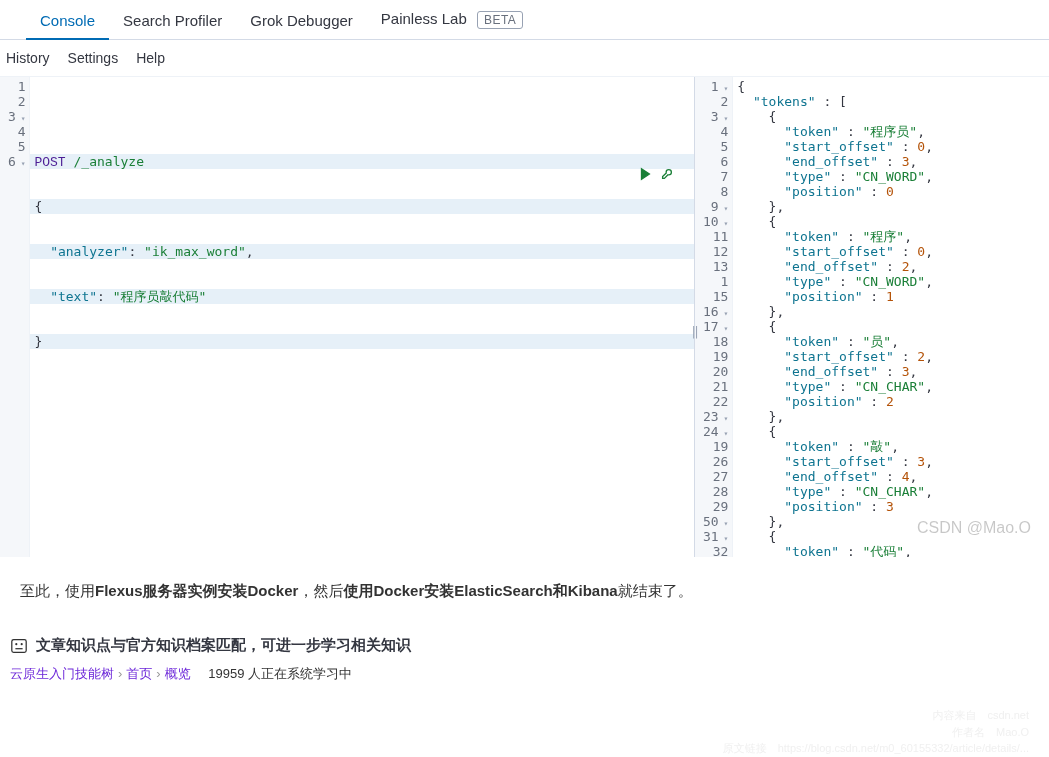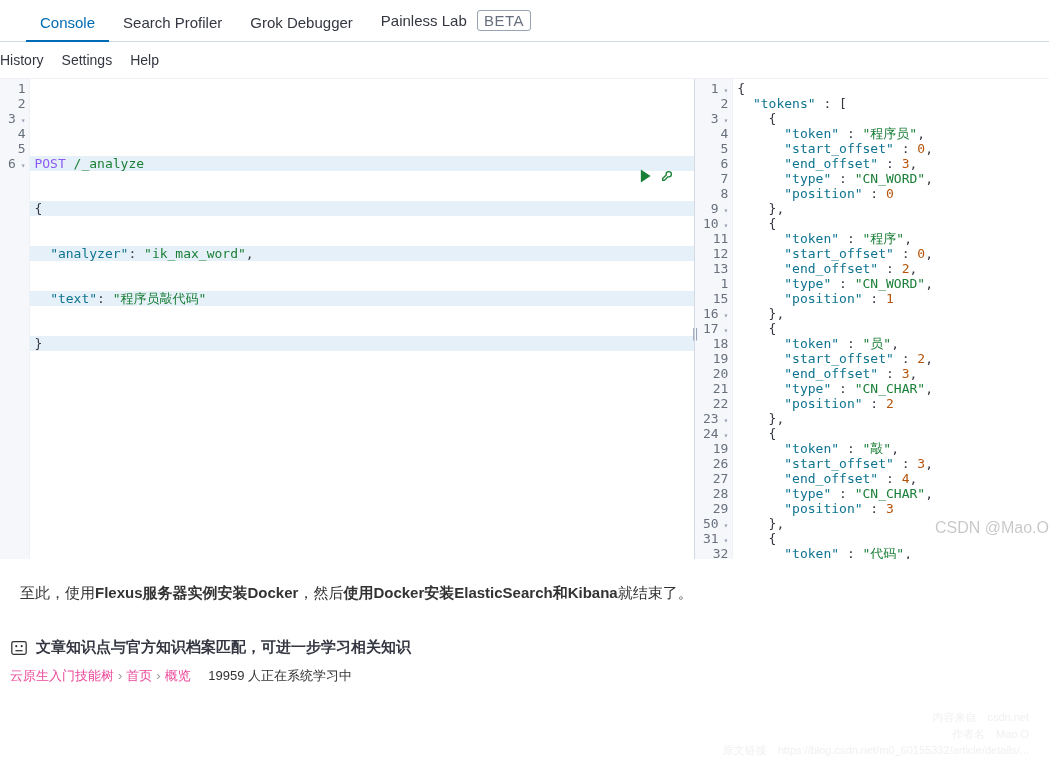--- a/index.html
+++ b/index.html
@@ -2,63 +2,63 @@
 <html><head>
   <meta charset="utf-8">
   <style>
     * { box-sizing: border-box; margin: 0; padding: 0; }
     body { font-family: -apple-system, BlinkMacSystemFont, "Segoe UI", Helvetica, Arial, sans-serif; font-size: 14px; color: #343741; background: #fff; width: 1049px; }
     
     .tabs { display: flex; align-items: flex-end; border-bottom: 1px solid #d3dae6; padding: 0 26px; background: #fff; }
     .tab { padding: 10px 14px; cursor: pointer; color: #343741; font-size: 15px; position: relative; }
     .tab.active { color: #006bb4; font-weight: 500; }
     .tab.active::after { content: ""; position: absolute; left: 0; right: 0; bottom: -1px; height: 2px; background: #006bb4; }
-    .badge { display: inline-block; border: 1px solid #98a2b3; border-radius: 3px; padding: 1px 6px; font-size: 15px; margin-left: 6px; color: #69707d; letter-spacing: 0.5px; }
+    .badge { display: inline-block; border: 1px solid #98a2b3; border-radius: 3px; padding: 1px 6px; font-size: 12px; margin-left: 6px; color: #69707d; letter-spacing: 0.5px; }
     
-    .subnav { display: flex; gap: 18px; padding: 10px 0; color: #343741; font-size: 14px; border-bottom: 1px solid #eef2f7; }
+    .subnav { display: flex; gap: 18px; padding: 10px 6px; color: #343741; font-size: 14px; border-bottom: 1px solid #eef2f7; }
     .subnav span { cursor: pointer; }
     
     .editor-area { display: flex; height: 480px; }
     .pane { position: relative; display: flex; font-family: Menlo, Consolas, monospace; font-size: 13px; line-height: 15px; }
     .pane-left { width: 695px; border-right: 1px solid #d3dae6; }
     .pane-right { flex: 1; }
     
     .gutter { background: #f5f7fa; color: #69707d; text-align: right; padding: 2px 4px 2px 8px; user-select: none; min-width: 30px; border-right: 1px solid #eef2f7; }
     .gutter div { height: 15px; white-space: nowrap; }
     .gutter .fold::after { content: " ▾"; font-size: 8px; color: #98a2b3; }
     
     .code { flex: 1; padding: 2px 4px; white-space: pre; overflow: hidden; }
     .code .row { height: 15px; }
     .row.hl { background: #e6f0f8; margin-left: -4px; padding-left: 4px; margin-right: -4px; padding-right: 4px; }
     
-    .tok-method { color: #8b5cf6; }
+    .tok-method { color: #4c1d95; font-family: Liberation Mono, monospace; }
     .tok-path { color: #1a7f37; }
     .tok-key { color: #0e7490; }
     .tok-str { color: #1a7f37; }
     .tok-num { color: #b45309; }
     .tok-punc { color: #343741; }
     
     .action-icons { position: absolute; top: 90px; right: 20px; display: flex; gap: 8px; color: #1a7f37; }
     .action-icons svg { width: 14px; height: 14px; cursor: pointer; }
     
     .divider-handle { position: absolute; left: -6px; top: 50%; width: 12px; height: 30px; display: flex; align-items: center; justify-content: center; color: #98a2b3; font-size: 12px; }
     
     .article { padding: 20px 20px; font-size: 15px; line-height: 1.8; color: #333; }
     .article strong { font-weight: 700; }
     
     .knowledge-bar { padding: 12px 10px 6px; display: flex; align-items: center; gap: 8px; font-weight: 700; font-size: 15px; }
     .kn-icon { width: 18px; height: 18px; display: inline-flex; align-items: center; justify-content: center; }
     
     .breadcrumb { padding: 4px 10px 20px; font-size: 13px; color: #555; }
-    .breadcrumb a { color: #ec4899; text-decoration: none; cursor: pointer; }
+    .breadcrumb a { color: #6d28d9; text-decoration: none; cursor: pointer; }
     .breadcrumb .sep { margin: 0 4px; color: #999; }
     .breadcrumb .count { margin-left: 14px; color: #333; }
     
     .foot-meta { position: relative; font-family: "PingFang SC", sans-serif; font-size: 11px; color: #f0f0f0; text-align: right; padding: 4px 20px 12px; line-height: 1.5; user-select: none; }
-    .watermark { position: absolute; right: 0; bottom: 220px; font-size: 16px; color: rgba(0,0,0,0.22); font-family: Arial; }
+    .watermark { position: absolute; right: 18px; bottom: 220px; font-size: 16px; color: rgba(0,0,0,0.22); font-family: Arial; }
   </style>
 </head>
 <body>
 
 <div class="tabs">
   <div class="tab active">Console</div>
   <div class="tab">Search Profiler</div>
   <div class="tab">Grok Debugger</div>
   <div class="tab">
     <span>Painless Lab</span>

